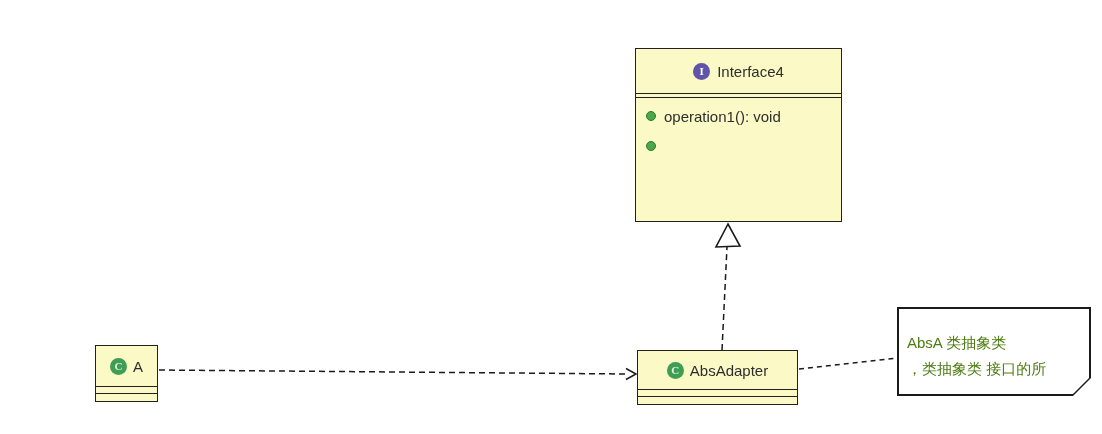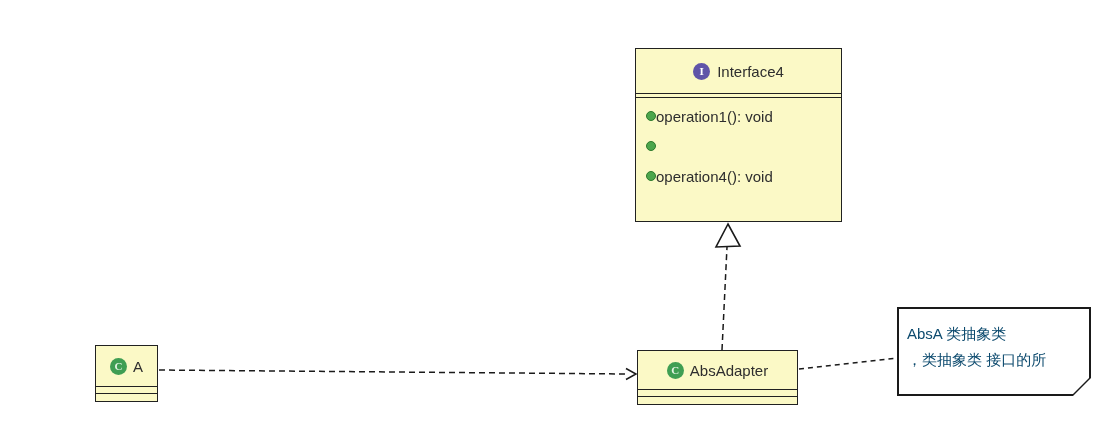--- a/index.html
+++ b/index.html
@@ -44,21 +44,21 @@
   
   .interface-box { left: 635px; top: 48px; width: 207px; height: 174px; }
   .interface-box .box-header { height: 44px; }
   .double-sep {
     height: 3px;
     border-top: 1.5px solid var(--box-border, #212121);
     border-bottom: 1.5px solid var(--box-border, #212121);
   }
   .ops { padding: 3px 6px 0 10px; }
   .op-row {
-    display: flex; align-items: center; gap: 0;
+    display: flex; align-items: center; gap: 8px;
     height: 30px; font-size: 15px; white-space: nowrap;
   }
   .bullet {
     width: 10px; height: 10px; border-radius: 50%;
     background: var(--bullet-fill, #4ca64c);
     border: 1.5px solid var(--bullet-edge, #2c7a2c);
     box-sizing: border-box; flex: 0 0 auto;
   }
 
   
@@ -74,24 +74,24 @@
   
   .note-outer {
     position: absolute; left: 897px; top: 307px; width: 194px; height: 89px;
     background: var(--note-border, #1a1a1a);
     clip-path: polygon(0 0, 100% 0, 100% calc(100% - 18px), calc(100% - 18px) 100%, 0 100%);
   }
   .note-inner {
     position: absolute; inset: 2px;
     background: var(--note-bg, #ffffff);
     clip-path: polygon(0 0, 100% 0, 100% calc(100% - 16px), calc(100% - 16px) 100%, 0 100%);
-    padding: 12px 8px;
+    padding: 21px 8px;
     box-sizing: border-box;
     font-size: 15px; line-height: 26px;
-    color: #0c4a6e;
+    color: #4d7c0f;
     white-space: nowrap;
   }
 </style>
 </head>
 <body style="--box-fill: #FBF9C6; --box-border: #212121; --interface-icon-bg: #5F54A8; --interface-icon-fg: #FFFFFF; --class-icon-bg: #3F9E53; --class-icon-fg: #E3F3E3; --bullet-fill: #4CA64C; --bullet-edge: #2C7A2C; --note-bg: #FFFFFF; --note-border: #1A1A1A; --text-color: #2E2E2E; --connector-color: #1A1A1A;">
 
 <div class="canvas">
 
   <svg class="overlay" viewBox="0 0 1102 434">
 
@@ -111,24 +111,20 @@
     </div>
     <div class="double-sep"></div>
     <div class="ops">
       <div class="op-row">
         <span class="bullet"></span>
         <span>operation1(): void</span>
       </div>
       <div class="op-row">
         <span class="bullet"></span>
       </div>
-      <div class="op-row">
-        <span class="bullet"></span>
-        <span>operation4(): void</span>
-      </div>
     </div>
   </div>
 
   <div class="uml-box class-a-box">
     <div class="mini-header">
       <span class="icon-circle class-icon">C</span>
       <span>A</span>
     </div>
     <div class="empty-compartment c1"></div>
     <div class="empty-compartment c2"></div>

